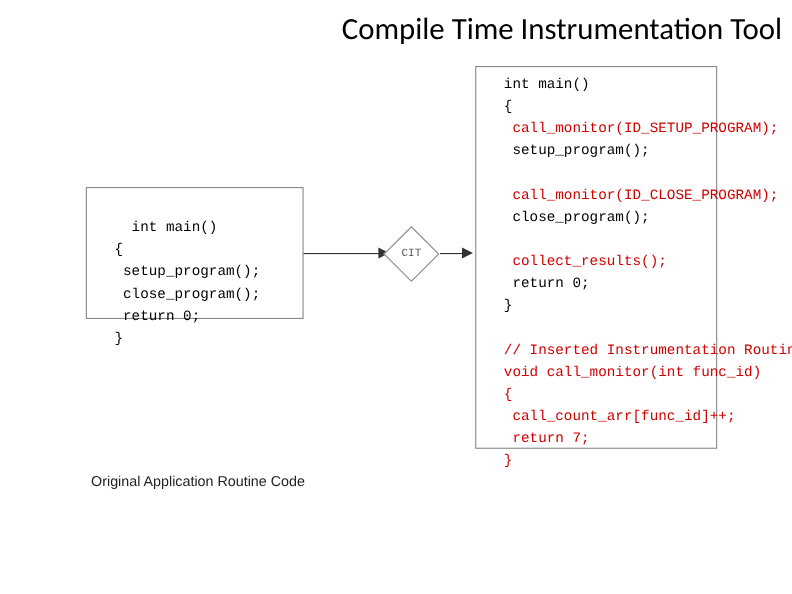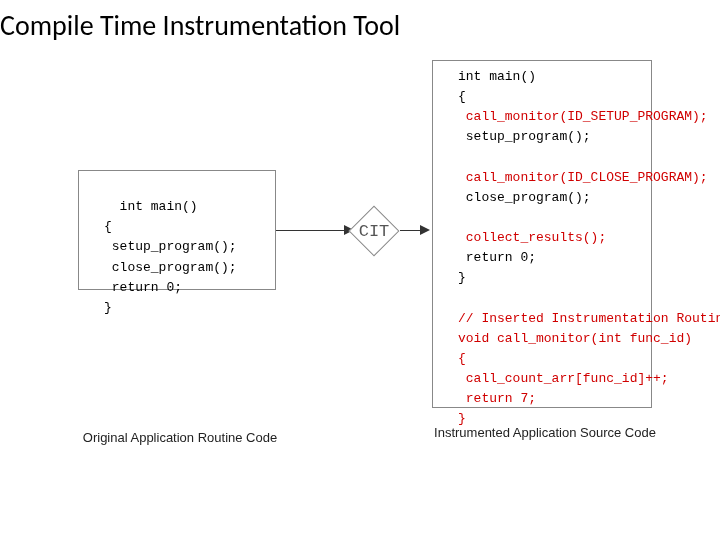--- a/index.html
+++ b/index.html
@@ -9,23 +9,24 @@
     height: 540px;
     background: #fff;
     font-family: Calibri, Arial, sans-serif;
     position: relative;
   }
   .title {
     position: absolute;
     top: 8px;
     left: 0;
     width: 711px;
-    text-align: left;
+    text-align: right;
     font-size: 28px;
     color: #000;
+    padding-left: 29px;
   }
   .code-box {
     position: absolute;
     border: 1px solid #888;
     background: #fff;
     padding: 6px 25px;
     font-family: "Courier New", monospace;
     font-size: 13px;
     line-height: 1.55;
     color: #000;
@@ -61,21 +62,21 @@
     background: #fff;
     transform: rotate(45deg);
   }
   .diamond-label {
     position: absolute;
     left: 0; top: 0; width: 52px; height: 52px;
     display: flex;
     align-items: center;
     justify-content: center;
     font-family: "Courier New", monospace;
-    font-size: 17px;
+    font-size: 10px;
     color: #555;
   }
   .arrow-line {
     position: absolute;
     height: 0;
     border-top: 1.5px solid #333;
   }
   .arrow-head {
     position: absolute;
     width: 0; height: 0;
@@ -141,14 +142,14 @@
 </span>
 <span class="red">// Inserted Instrumentation Routine
 void call_monitor(int func_id)
 {
  call_count_arr[func_id]++;
  return 7;
 }</span></div>
 
 <div class="caption caption-left">Original Application Routine Code</div>
 <div class="caption caption-right">
-  <span>Instrumented Application Source Code</span><br>
+  <br>
 </div>
 
 </body></html>

